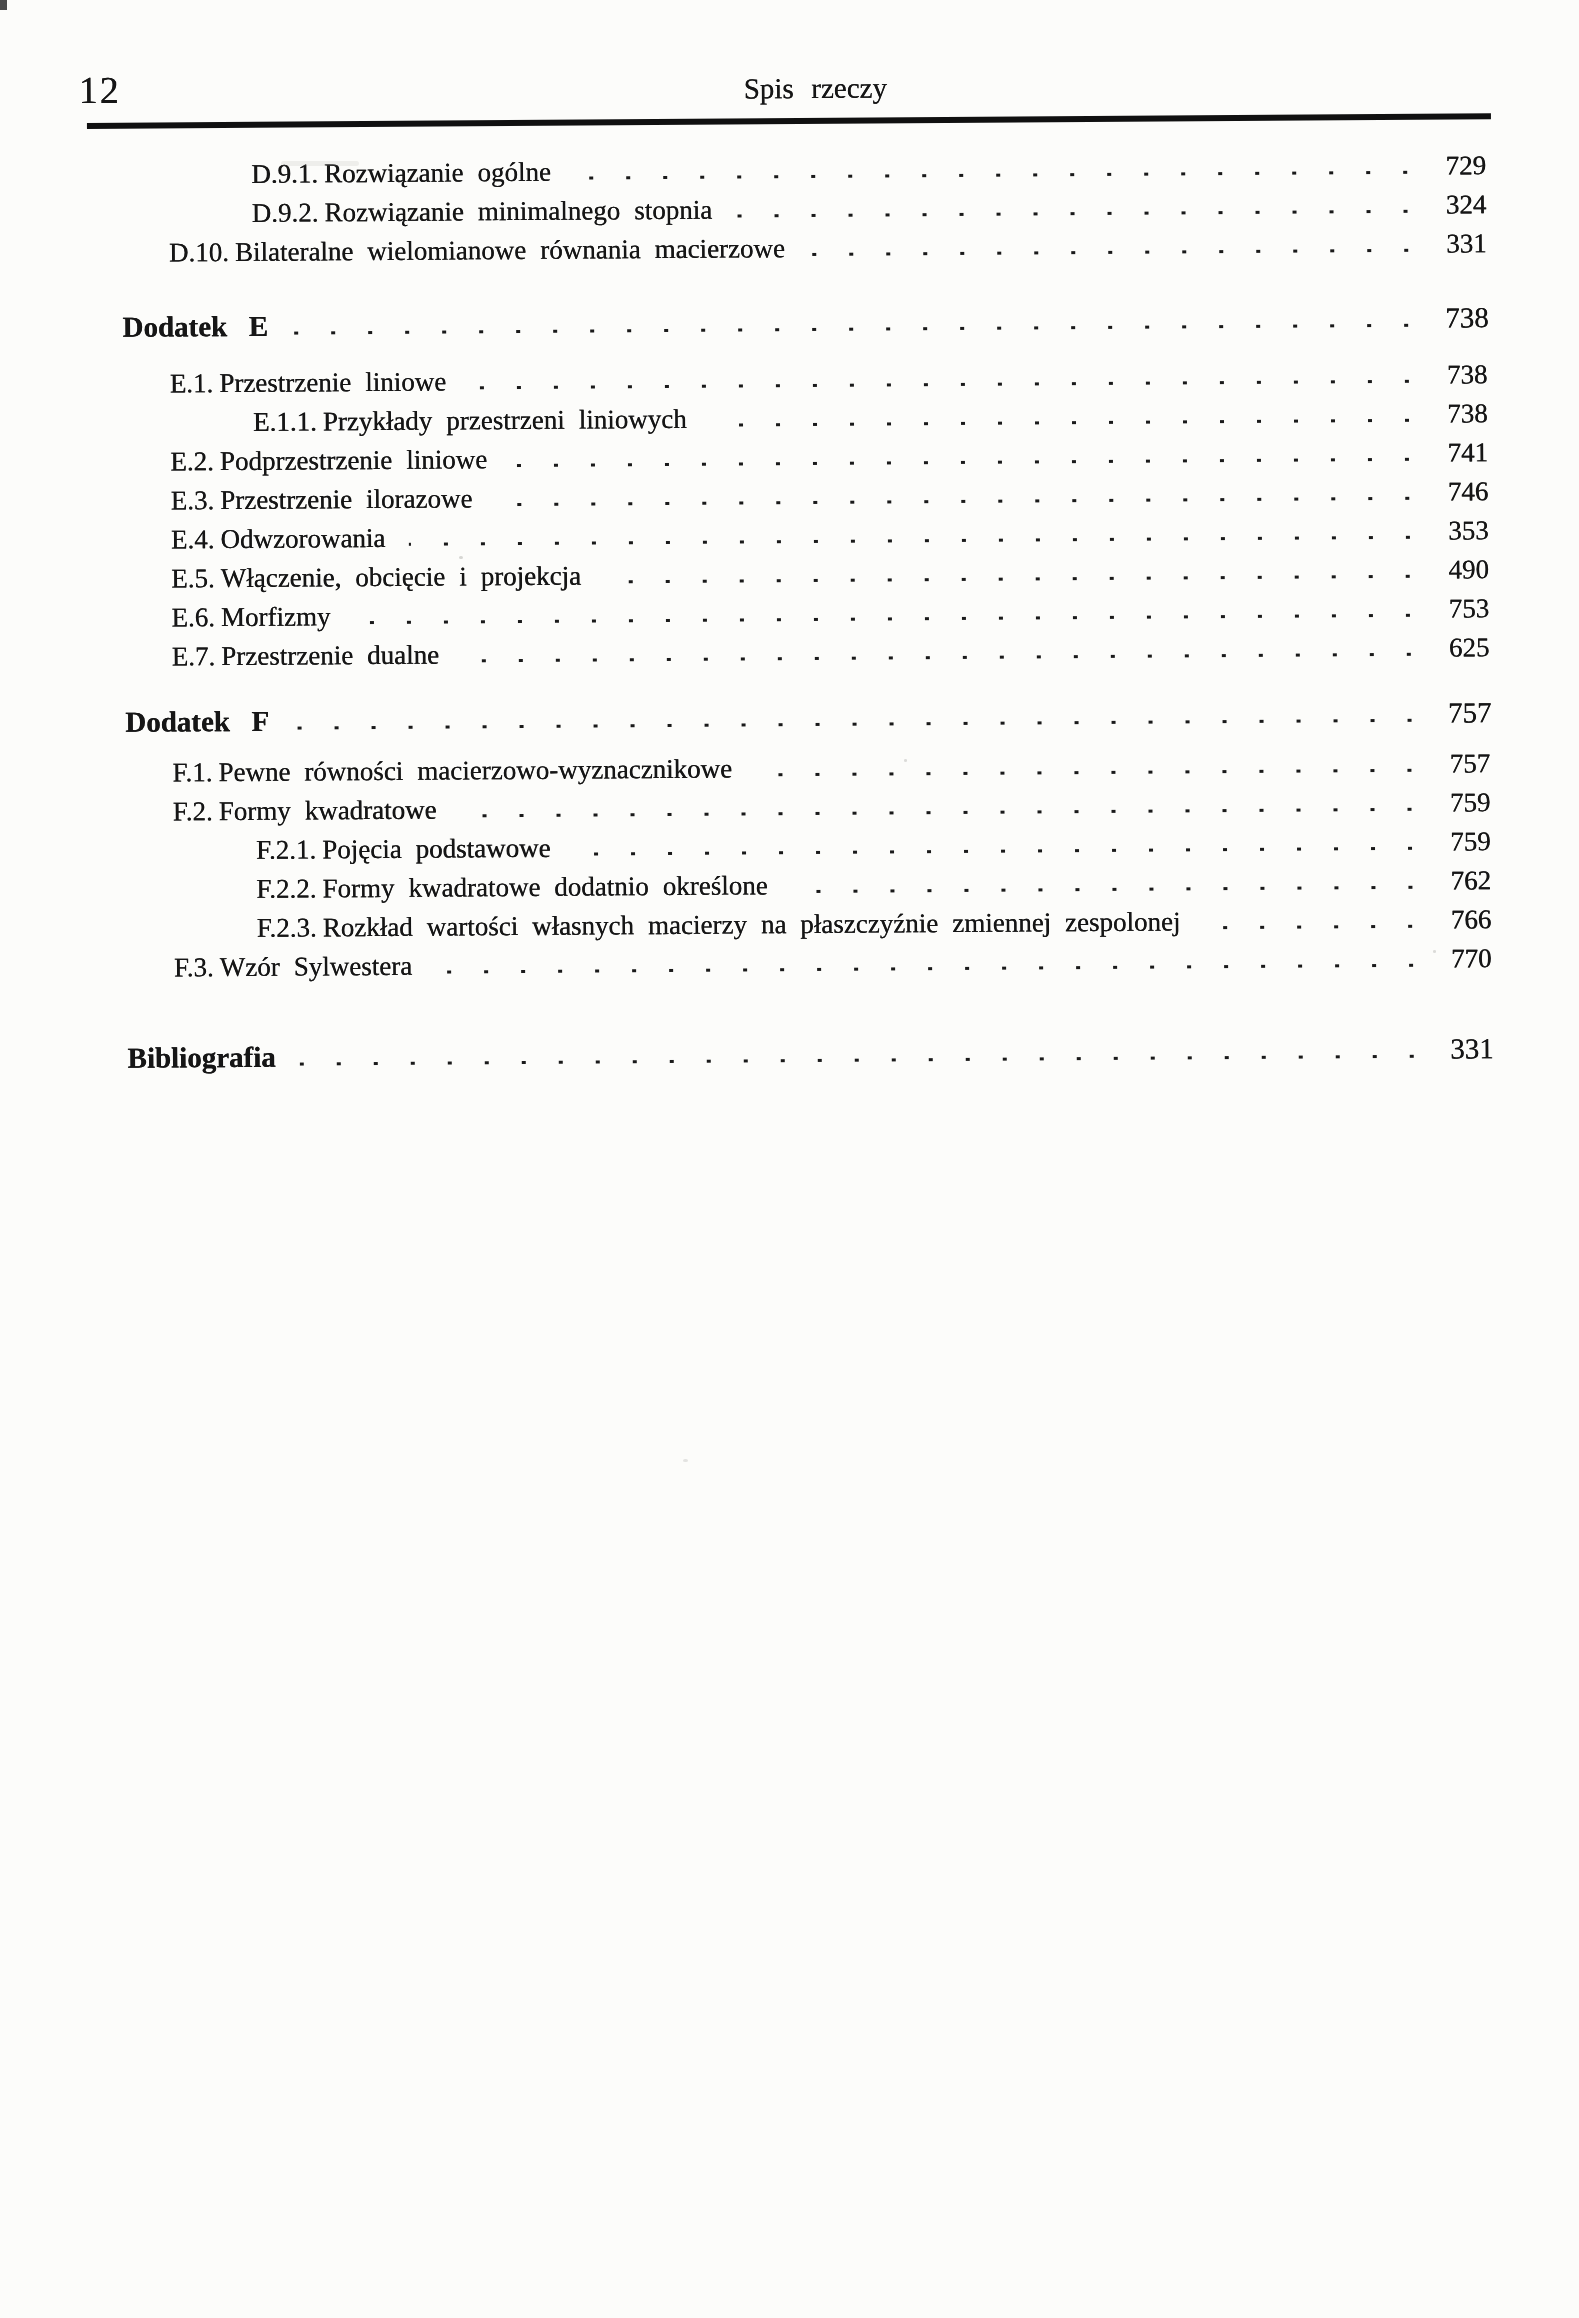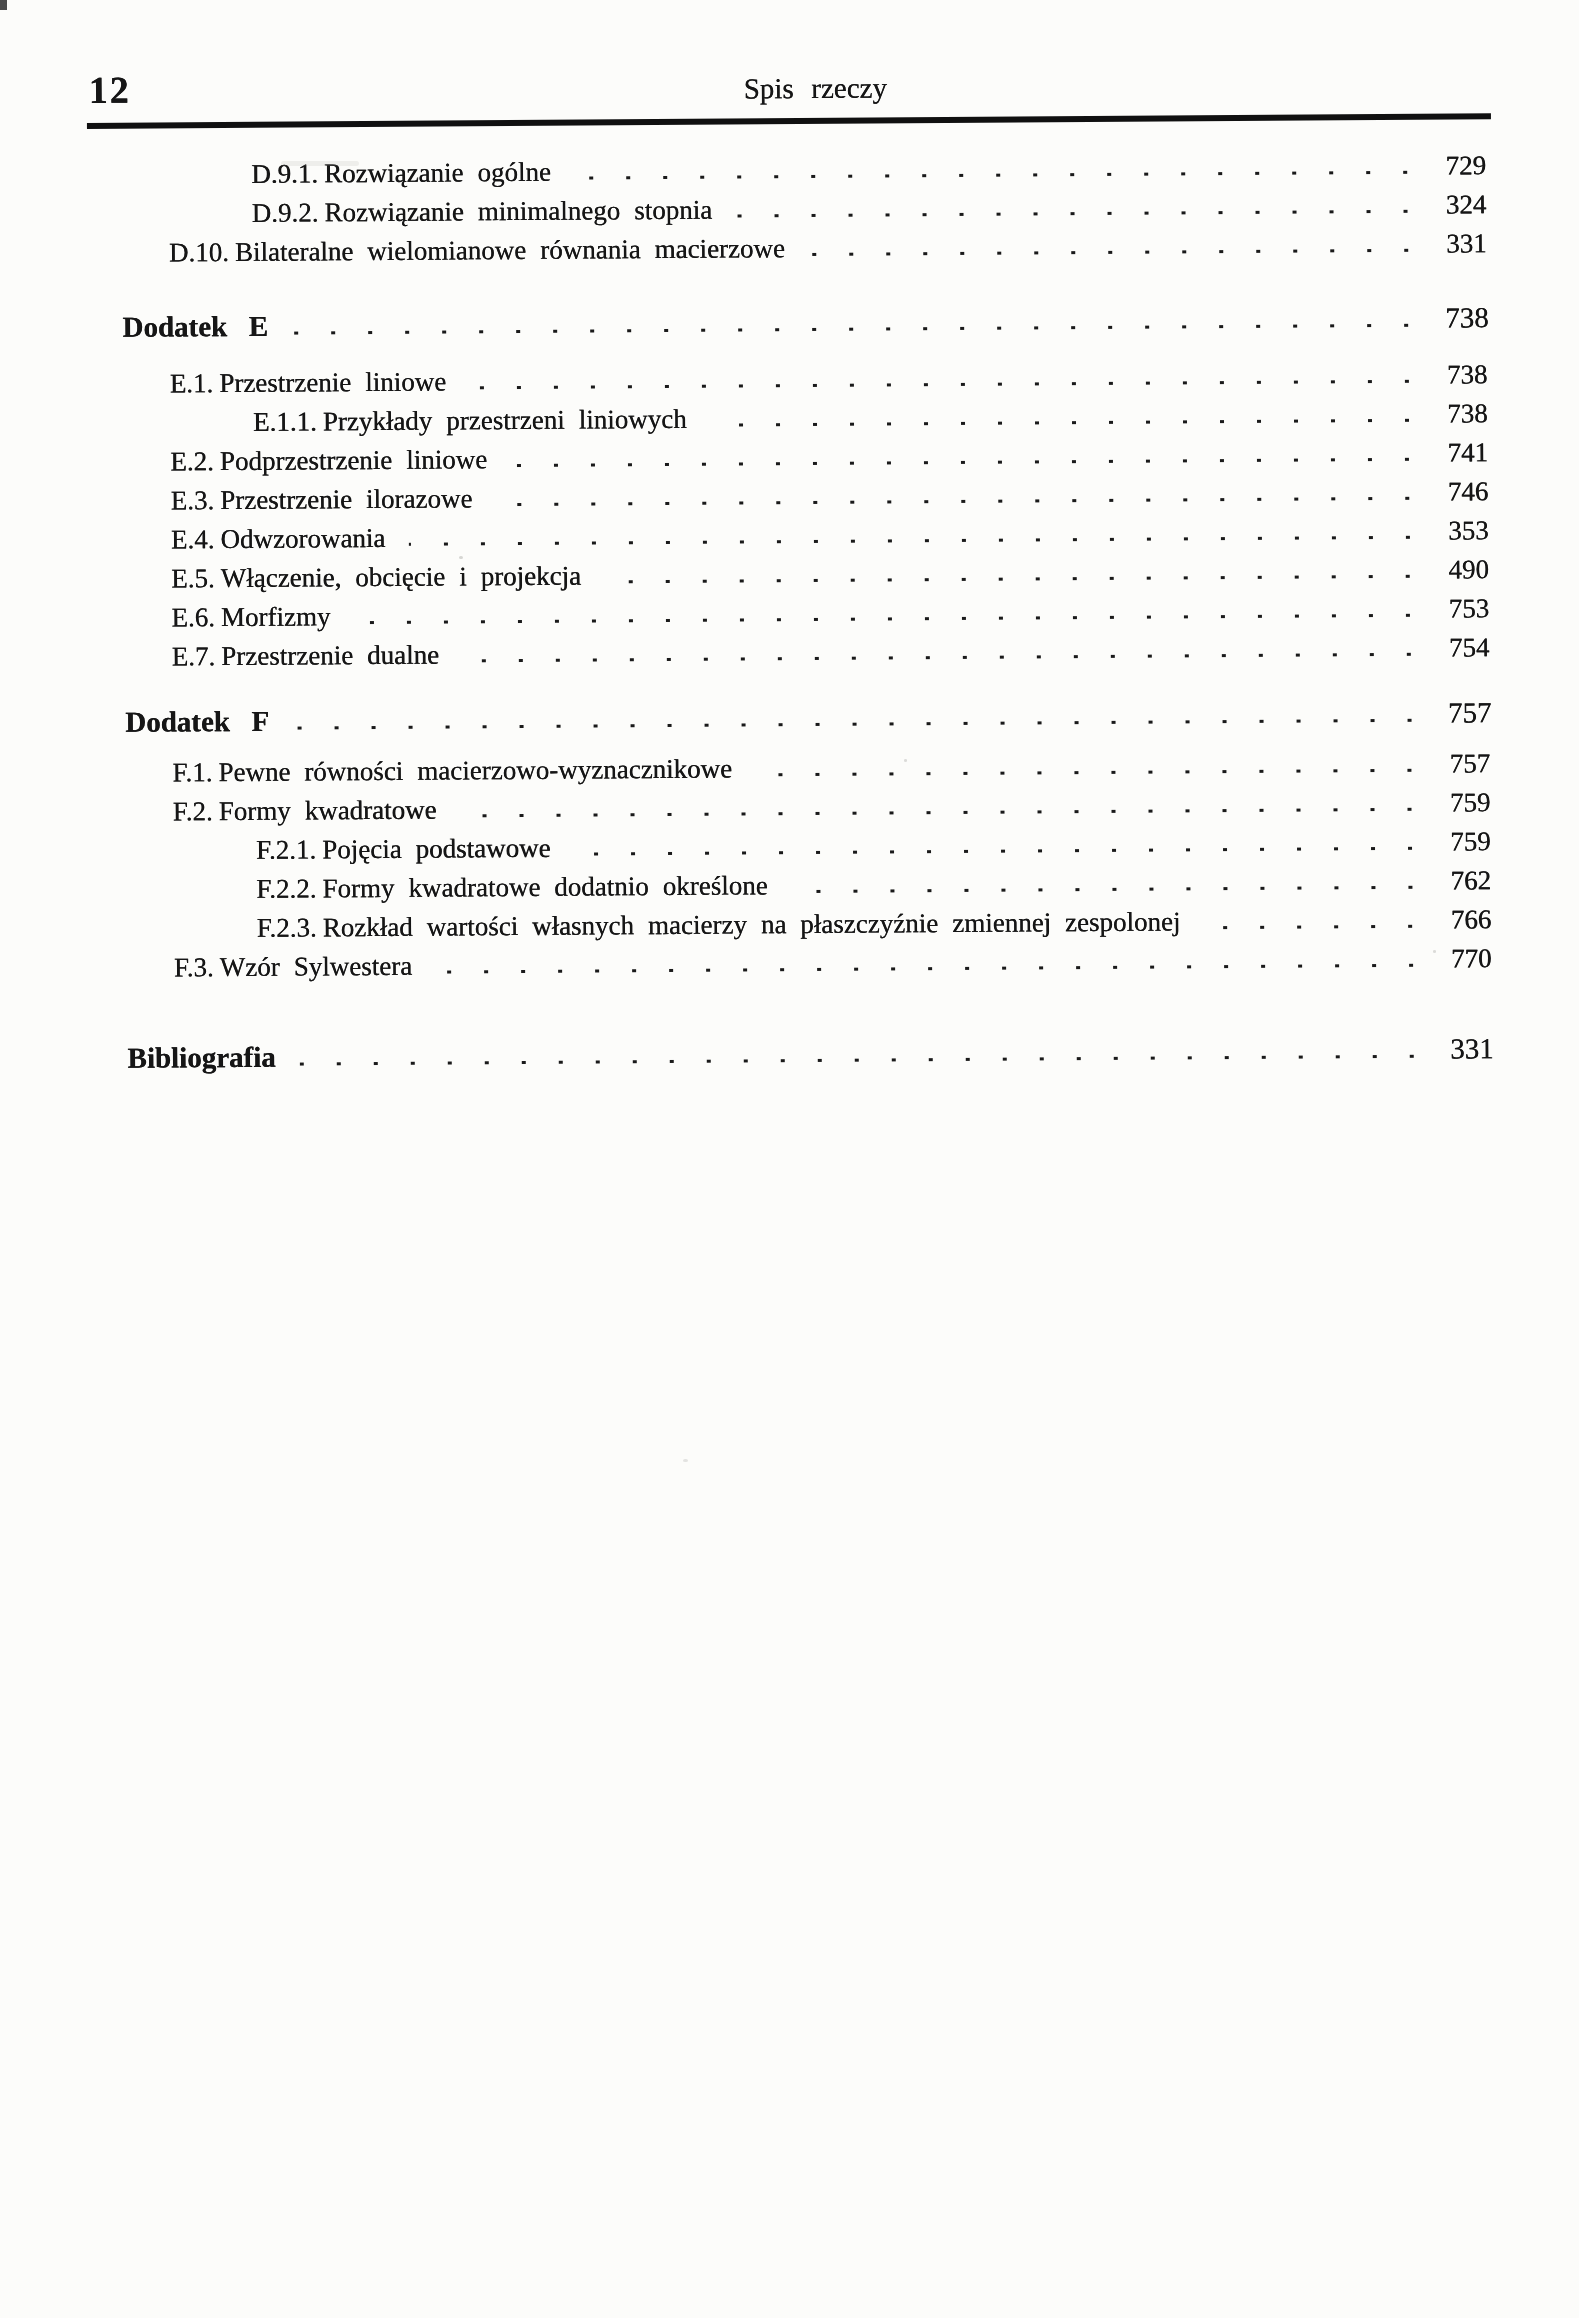--- a/index.html
+++ b/index.html
@@ -15,23 +15,23 @@
   .tilt {
     position: absolute;
     inset: 0;
     transform: rotate(-0.4deg);
     transform-origin: 91px 131px;
     text-shadow: 0.3px 0 currentColor;
   }
   
   .page-number {
     position: absolute;
-    left: 89px; top: 68px;
+    left: 79px; top: 68px;
     font-size: 38px;
-    font-weight: 700;
+    font-weight: 400;
     letter-spacing: 2px;
   }
   .running-title {
     position: absolute;
     left: 26px; top: 77px;
     width: 1579px;
     text-align: center;
     font-size: 29px;
     word-spacing: 10.4px;
   }
@@ -174,21 +174,21 @@
         <div class="toc-row level-1">
     <span class="toc-num">E.6.</span>
     <span class="toc-title">Morfizmy</span>
     <span class="leader"></span>
     <span class="toc-page">753</span>
   </div>
         <div class="toc-row level-1">
     <span class="toc-num">E.7.</span>
     <span class="toc-title">Przestrzenie dualne</span>
     <span class="leader"></span>
-    <span class="toc-page">754</span>
+    <span class="toc-page">625</span>
   </div>
         <div class="toc-row level-0 bold gap-40">
 
     <span class="toc-title">Dodatek F</span>
     <span class="leader"></span>
     <span class="toc-page">757</span>
   </div>
         <div class="toc-row level-1 gap-18">
     <span class="toc-num">F.1.</span>
     <span class="toc-title">Pewne równości macierzowo-wyznacznikowe</span>

